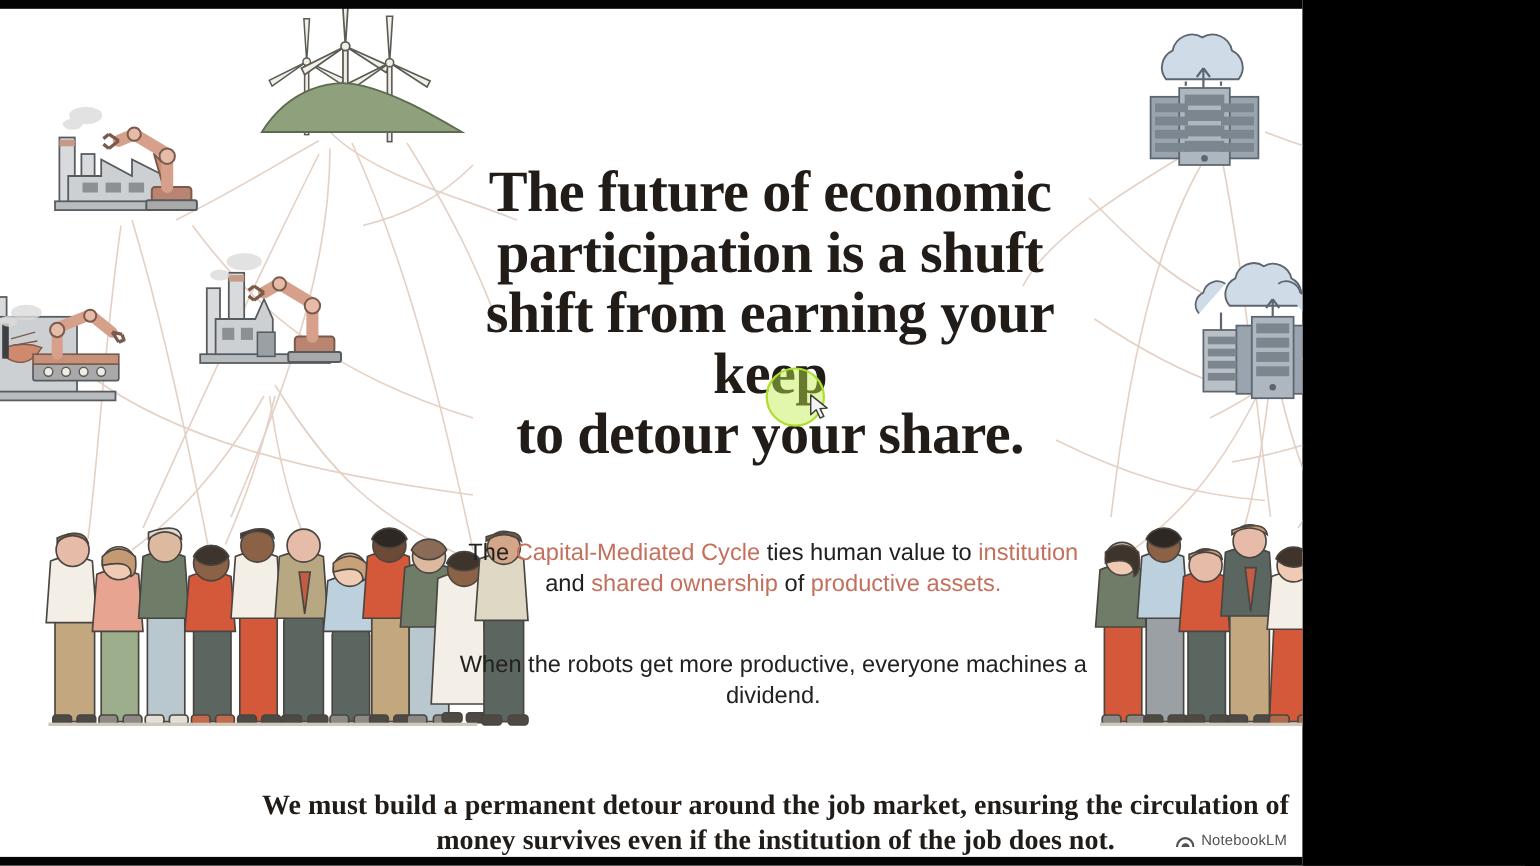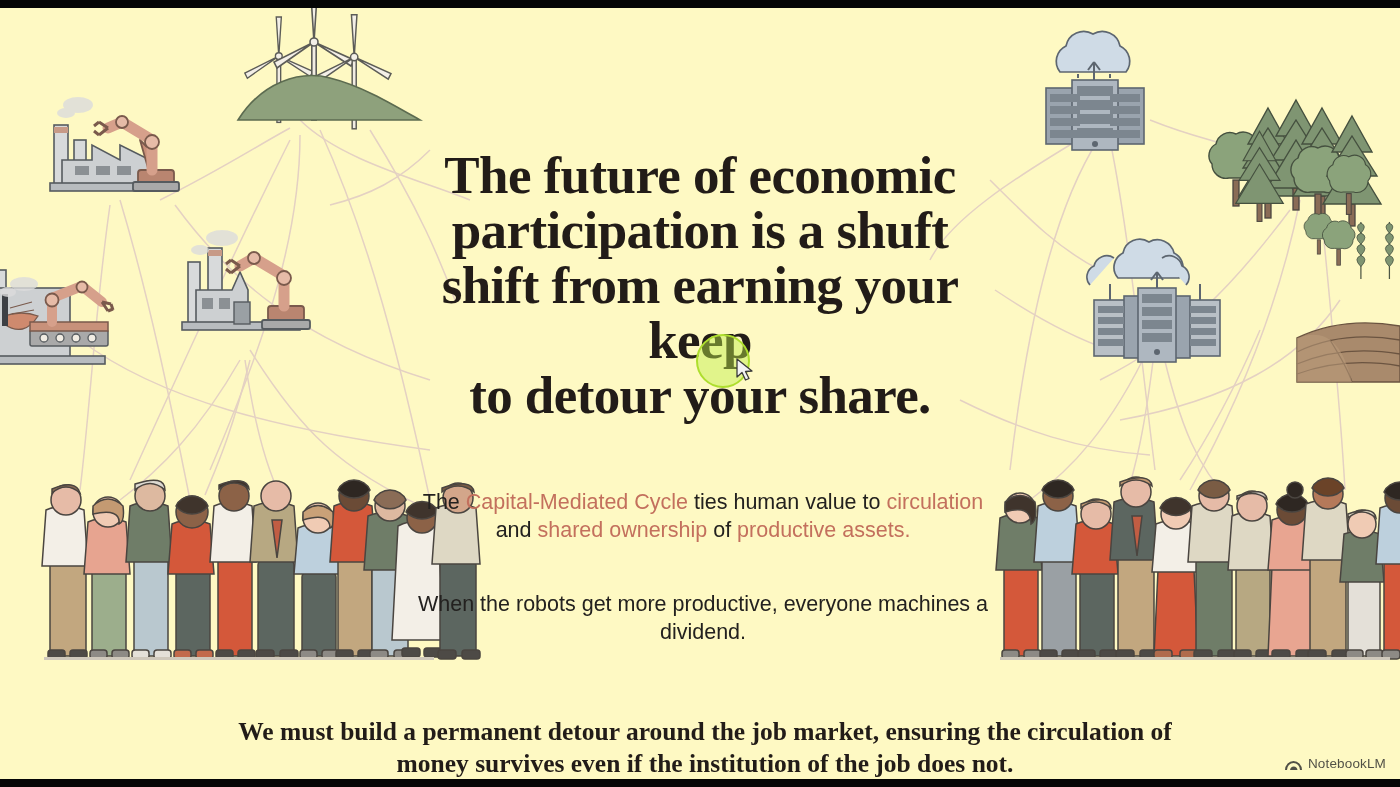--- a/index.html
+++ b/index.html
@@ -3,23 +3,23 @@
 <meta charset="utf-8">
 <title>NotebookLM Slide</title>
 <style>
   html, body {
     margin: 0;
     padding: 0;
     background: #000;
   }
   #stage {
     position: relative;
-    width: 1400px;
+    width: 1184px;
     height: 787px;
-    background: #fef9c3;
+    background: #ffffff;
     overflow: hidden;
     font-family: "Liberation Sans", sans-serif;
   }
   .letterbox {
     position: absolute;
     left: 0;
     width: 1400px;
     height: 8px;
     background: #050505;
     z-index: 60;
@@ -566,21 +566,21 @@
 
     <h1 class="headline">
       <span>The future of economic</span><br>
       <span>participation is a shuft</span><br>
       <span>shift from earning your keep</span><br>
       <span>to detour your share.</span>
     </h1>
 
 
     <p class="body-block p2">
-      <span>The </span><span class="accent">Capital-Mediated Cycle</span><span> ties human value to </span><span class="accent">circulation</span><span> and </span><span class="accent">shared ownership</span><span> of </span><span class="accent">productive assets.</span>
+      <span>The </span><span class="accent">Capital-Mediated Cycle</span><span> ties human value to </span><span class="accent">institution</span><span> and </span><span class="accent">shared ownership</span><span> of </span><span class="accent">productive assets.</span>
     </p>
 
     <p class="body-block p3">When the robots get more productive, everyone machines a dividend.</p>
 
     <p class="footer">We must build a permanent detour around the job market, ensuring the circulation of money survives even if the institution of the job does not.</p>
   </div>
 
   <div class="click-highlight"></div>
   <svg class="cursor-arrow" width="20" height="26" viewBox="0 0 20 26">
     <path d="M1,1 L1,19 L6,14.5 L9.5,22 L13,20.5 L9.5,13.5 L16,13 Z" fill="#f2f2f2" stroke="#3a3a3a" stroke-width="1.3" stroke-linejoin="round"></path>

